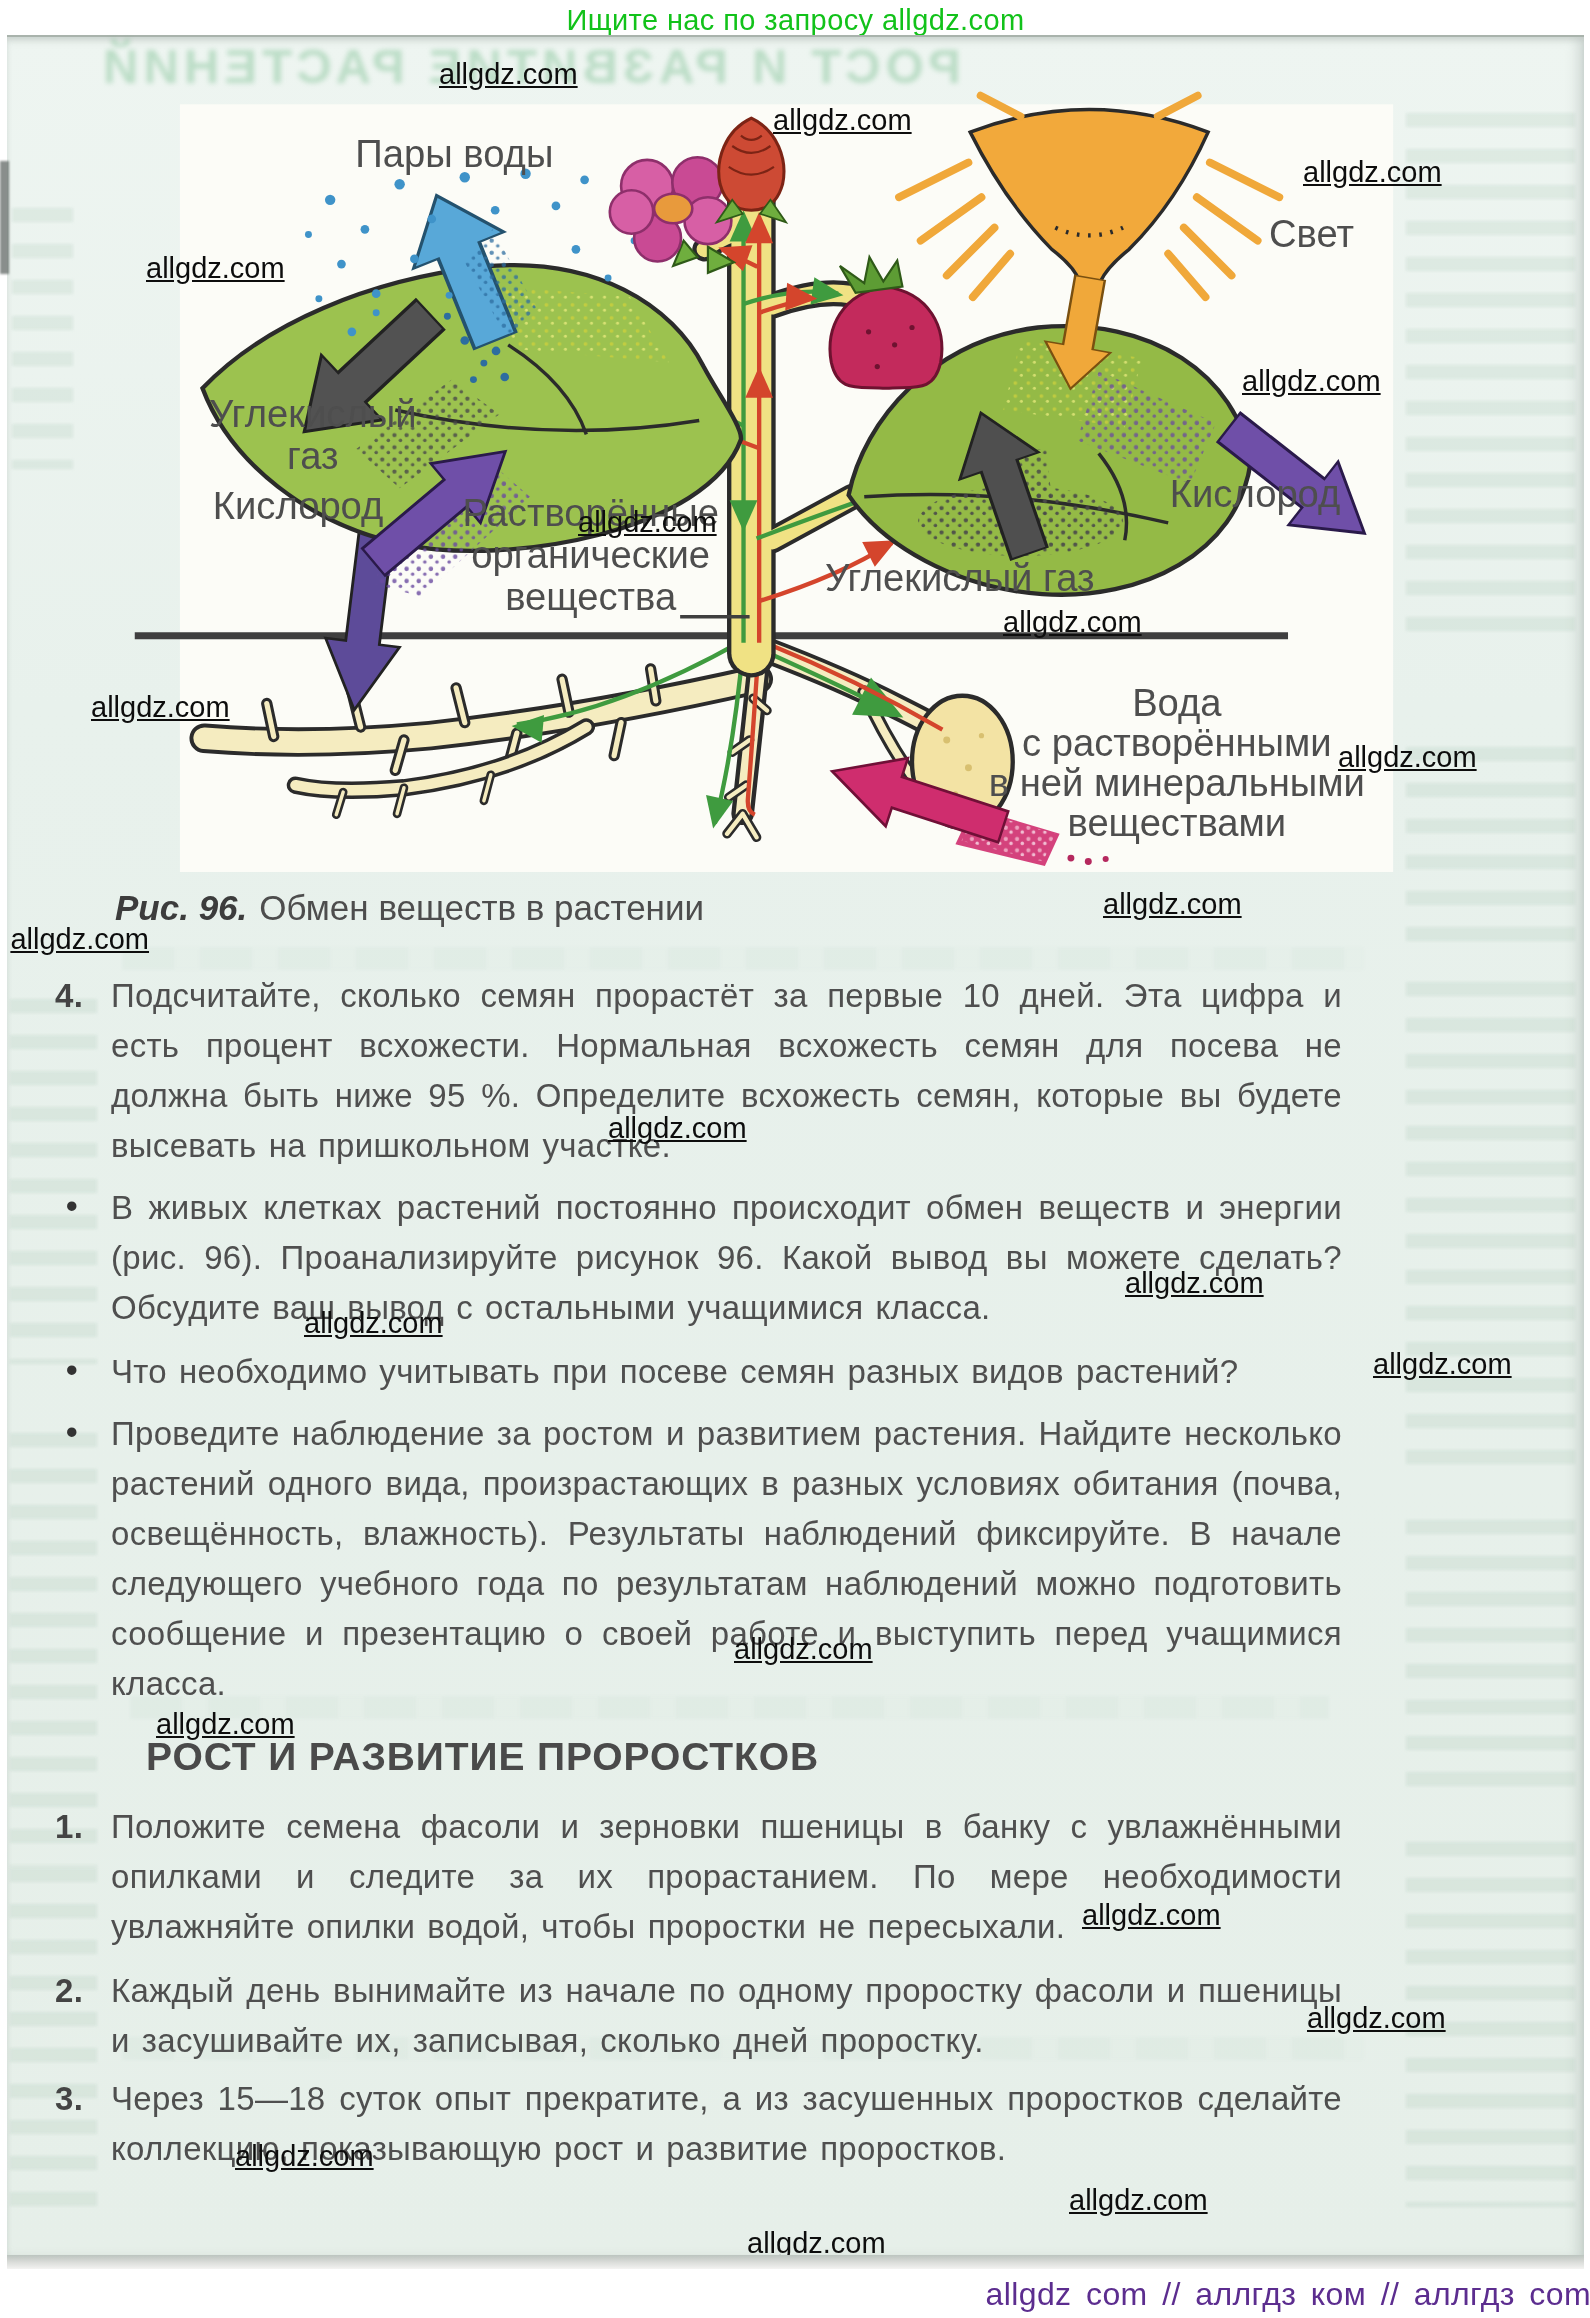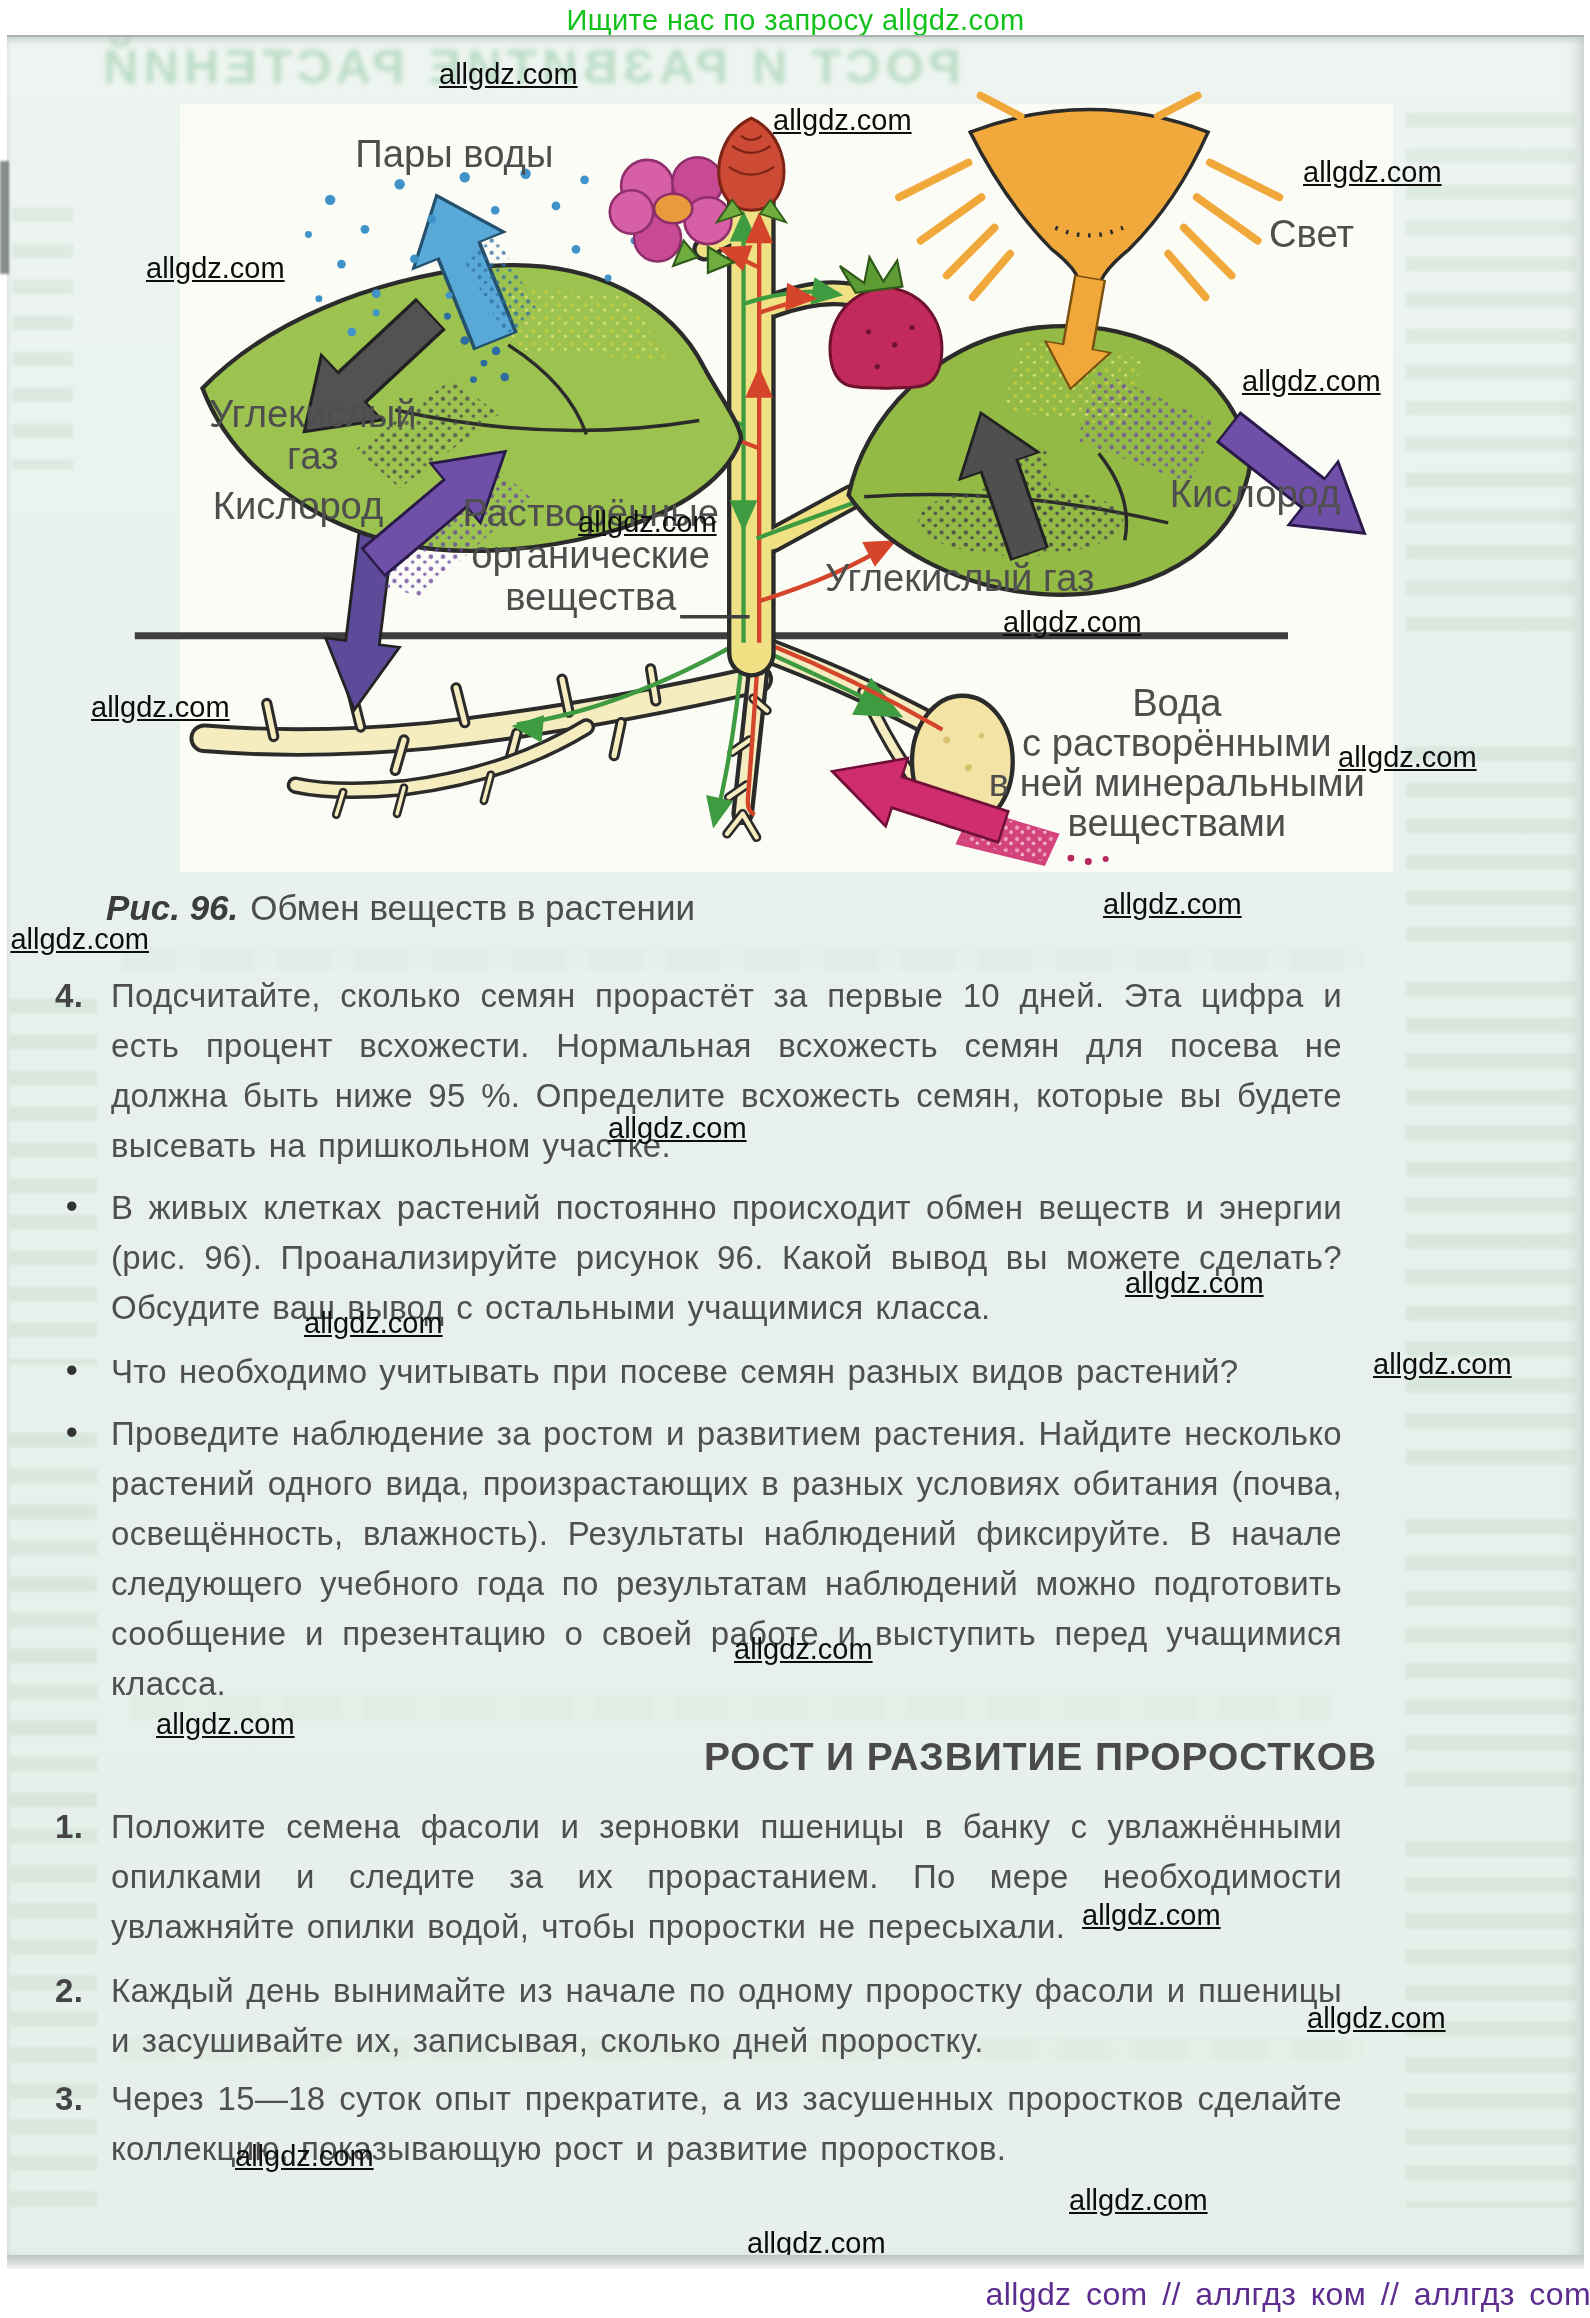--- a/index.html
+++ b/index.html
@@ -36,34 +36,34 @@
     background:repeating-linear-gradient(180deg,rgba(110,160,130,.12) 0 14px,rgba(110,160,130,0) 14px 36px);
     filter:blur(1.7px);
   }
   .smudge-h{
     background:repeating-linear-gradient(90deg,rgba(110,160,130,.10) 0 52px,rgba(110,160,130,.04) 52px 78px);
     filter:blur(1.7px);height:22.6px;opacity:.55;
   }
   
   .figure-wrap{left:100px;top:80px;width:1294px;height:792px;}
   .figure-caption{
-    left:106px;top:888px;font-size:35px;color:#4d4d4d;white-space:nowrap;
+    left:115px;top:888px;font-size:35px;color:#4d4d4d;white-space:nowrap;
   }
   .figure-caption .cap-num{font-weight:bold;font-style:italic;color:#3c3c3c;margin-right:12px;}
   
   .text-col{left:111px;top:971px;width:1231px;}
   .para{
     position:relative;font-size:33px;line-height:50px;color:#4f4f4f;
     text-align:justify;word-spacing:2.6px;letter-spacing:0.3px;margin:0 0 10.4px 0;
   }
   .para:last-child{margin-bottom:0;}
   .marker{position:absolute;left:-56px;top:0;font-weight:bold;color:#444;}
   .bullet-mark{position:absolute;left:-45px;top:-1.7px;font-weight:bold;color:#333;}
   .section-heading{
-    position:relative;left:35px;text-align:right;font-size:39px;font-weight:bold;
+    position:relative;left:35px;text-align:left;font-size:39px;font-weight:bold;
     letter-spacing:0.9px;color:#4a4a4a;margin:22.6px 0 21px 0;line-height:49px;
   }
   
   .wm{font-size:29px;color:#0d0d0d;white-space:nowrap;text-decoration:underline;}
   .footer-promo{
     left:0;top:2276px;width:100%;text-align:right;
     font-size:32px;color:#5c2d8f;letter-spacing:0.4px;word-spacing:5.2px;
   }
   
   .lbl{font-family:"Liberation Sans","DejaVu Sans",sans-serif;font-size:44px;fill:#4e4e4e;}

